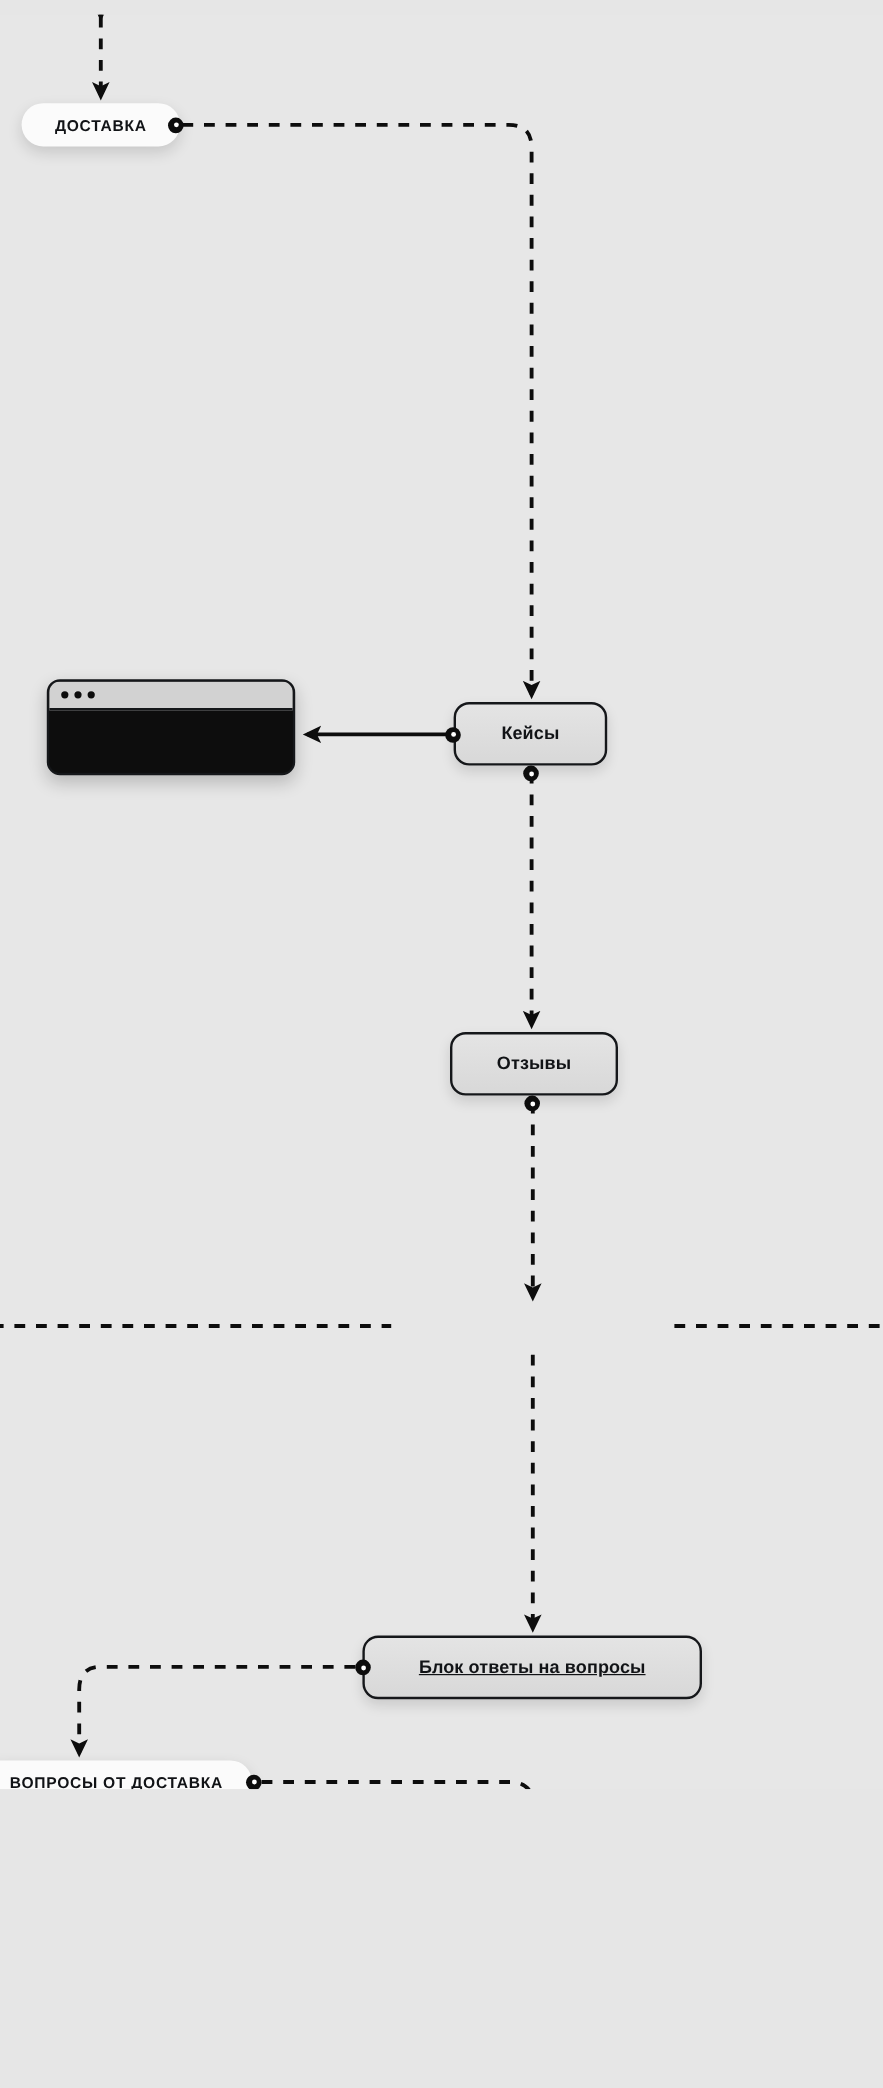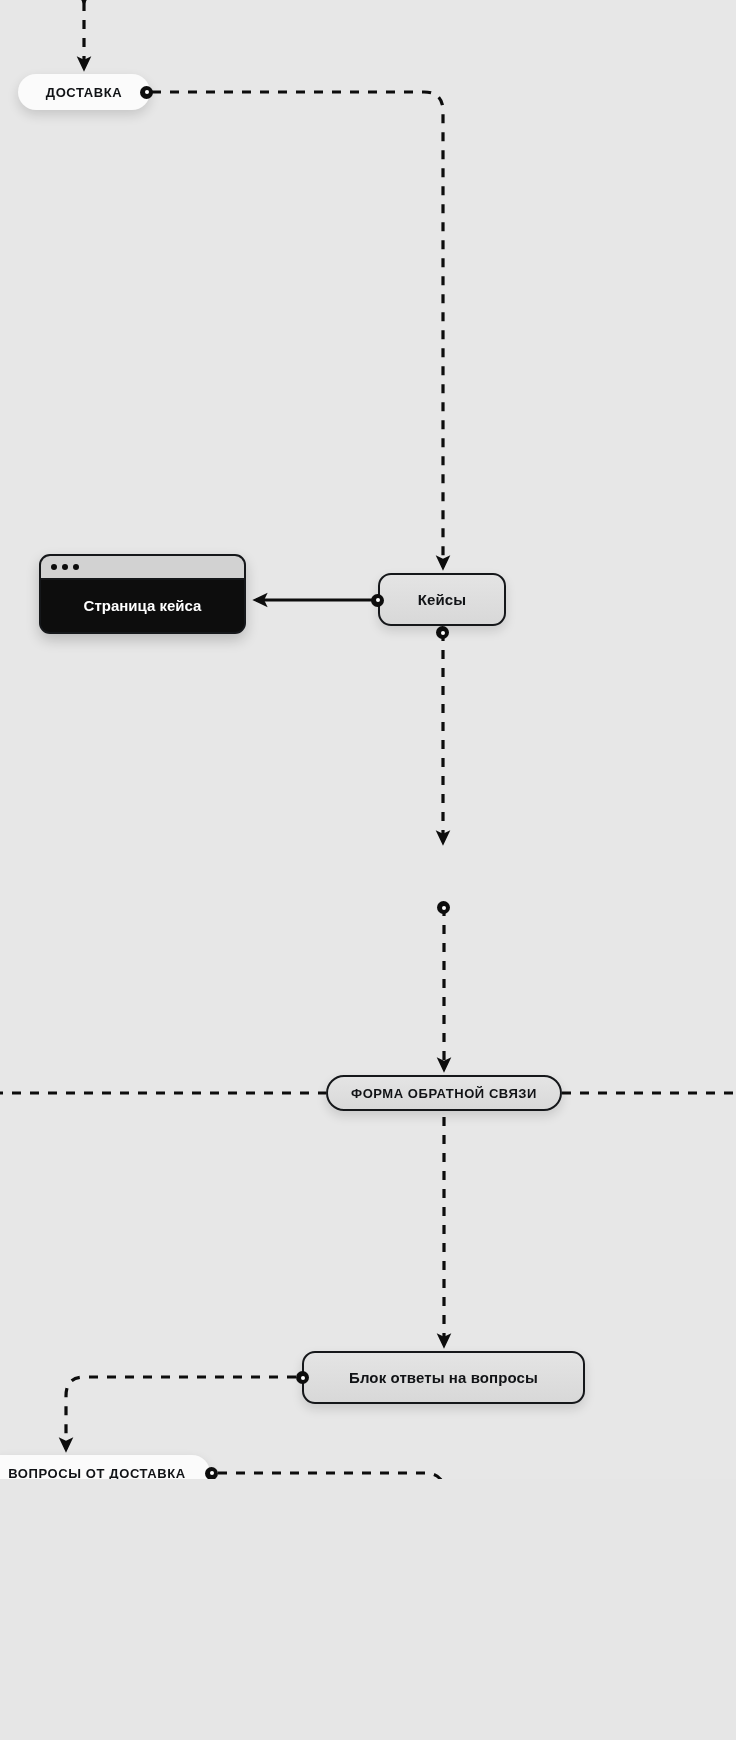--- a/index.html
+++ b/index.html
@@ -9,20 +9,21 @@
   }
   body {
     font-family: "Liberation Sans", sans-serif;
   }
   #canvas {
     position: relative;
     width: 736px;
     height: 1479px;
     background: #e7e7e7;
     overflow: hidden;
+    margin-top: 12px;
   }
   #edges {
     position: absolute;
     left: 0;
     top: 0;
     width: 736px;
     height: 1740px;
   }
 
   
@@ -168,36 +169,35 @@
     <span>ДОСТАВКА</span>
   </div>
   <div class="handle" style="left:140px; top:85.5px;"></div>
 
   <div class="node window" style="left:39px; top:554px; width:207px; height:80px;">
     <div class="window-bar">
       <span class="window-dot"></span>
       <span class="window-dot"></span>
       <span class="window-dot"></span>
     </div>
-    <div class="window-body">Страница кейса</div>
   </div>
 
   <div class="node rect" style="left:378px; top:573px; width:128px; height:53px;align-items:center;">
     <span>Кейсы</span>
   </div>
   <div class="handle" style="left:371px; top:593.5px;"></div>
   <div class="handle" style="left:436px; top:626px;"></div>
 
+  <div class="node rect" style="left:375px; top:848px; width:140px; height:53px;">
+    <span>Отзывы</span>
+  </div>
   <div class="handle" style="left:437px; top:901px;"></div>
 
-  <div class="node pill" style="left:326px; top:1075px; width:236px; height:36px;">
-    <span>ФОРМА ОБРАТНОЙ СВЯЗИ</span>
-  </div>
-
-  <div class="node rect" style="left:302px; top:1351px; width:283px; height:53px;">
+
+  <div class="node rect" style="left:302px; top:1351px; width:283px; height:53px;text-decoration:underline;">
     <span>Блок ответы на вопросы</span>
   </div>
   <div class="handle" style="left:296px; top:1371px;"></div>
 
   <div class="node pill-white" style="left:-16px; top:1455px; width:226px; height:36px;">
     <span>ВОПРОСЫ ОТ ДОСТАВКА</span>
   </div>
   <div class="handle" style="left:205px; top:1466.5px;"></div>
 
 </div>

